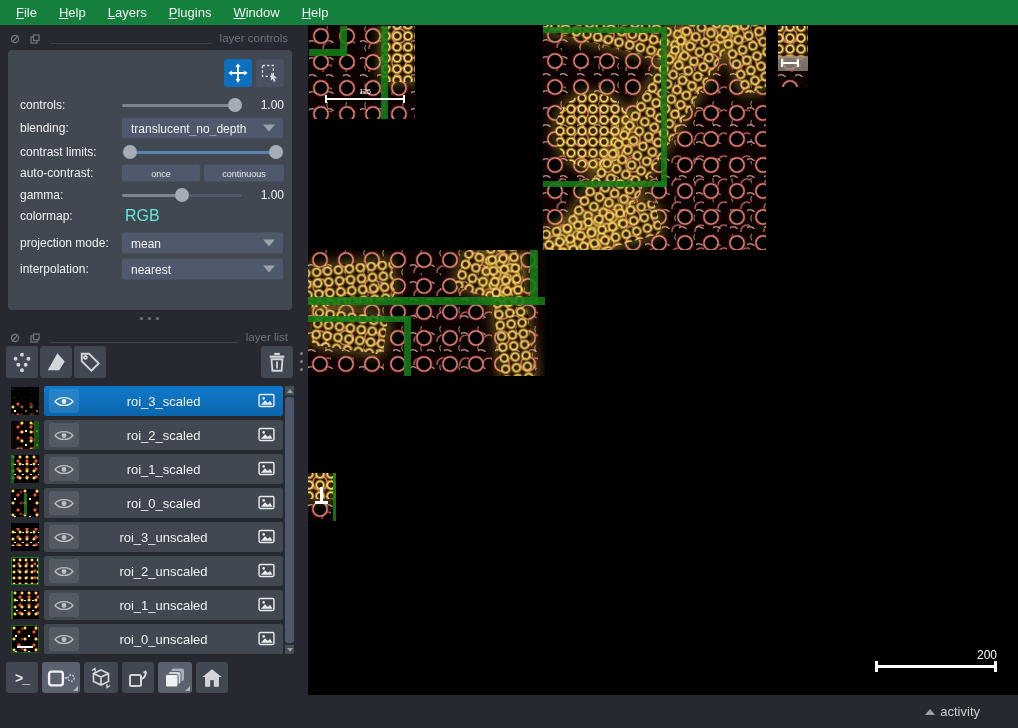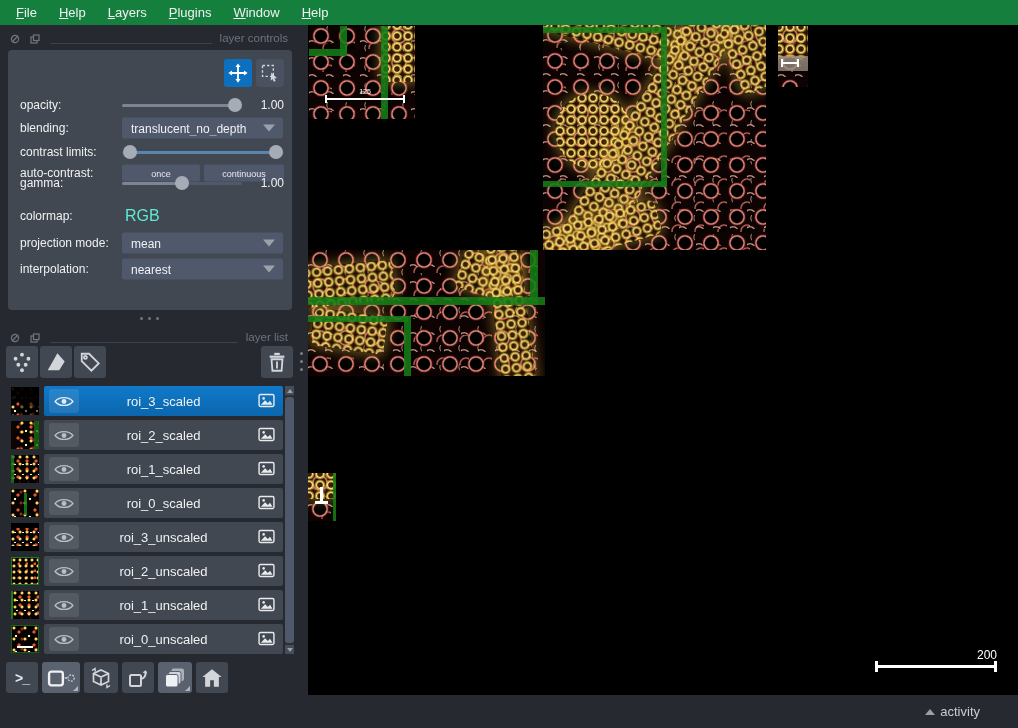--- a/index.html
+++ b/index.html
@@ -173,21 +173,21 @@
         </svg>
     </div>
     <div class="mode-btn tfm">
       <svg width="20" height="20" viewBox="0 0 24 24">
           <rect x="3" y="3" width="13" height="13" fill="none" stroke="#d2d6da" stroke-width="1.6" stroke-dasharray="3 2.4"></rect>
           <path d="M13.5 11.5 L20.5 18.2 L17.2 18.2 L18.8 21.7 L16.6 22.5 L15.1 19.1 L12.8 21.3 Z" fill="#d2d6da"></path>
         </svg>
     </div>
 
     <div class="ctl-row" style="top:45px">
-      <span class="ctl-label">opacity:</span>
+      <span class="ctl-label">controls:</span>
       <div class="slider">
         <div class="groove"></div>
           <div class="fill" style="width:113px"></div>
           <div class="handle" style="left:106px"></div>
       </div>
       <span class="ctl-value">1.00</span>
     </div>
 
     <div class="ctl-row" style="top:68px">
       <span class="ctl-label">blending:</span>
@@ -210,21 +210,21 @@
     <div class="ctl-row" style="top:113px">
       <span class="ctl-label">auto-contrast:</span>
       <div class="ac-btn" style="left:114px;width:78px">
           <span>once</span>
         </div>
       <div class="ac-btn" style="left:196px;width:80px">
           <span>continuous</span>
         </div>
     </div>
 
-    <div class="ctl-row" style="top:123px">
+    <div class="ctl-row" style="top:135px">
       <span class="ctl-label">gamma:</span>
       <div class="slider">
         <div class="groove"></div>
           <div class="fill" style="width:60px"></div>
           <div class="handle" style="left:53px"></div>
       </div>
       <span class="ctl-value">1.00</span>
     </div>
 
     <div class="ctl-row" style="top:156px">

